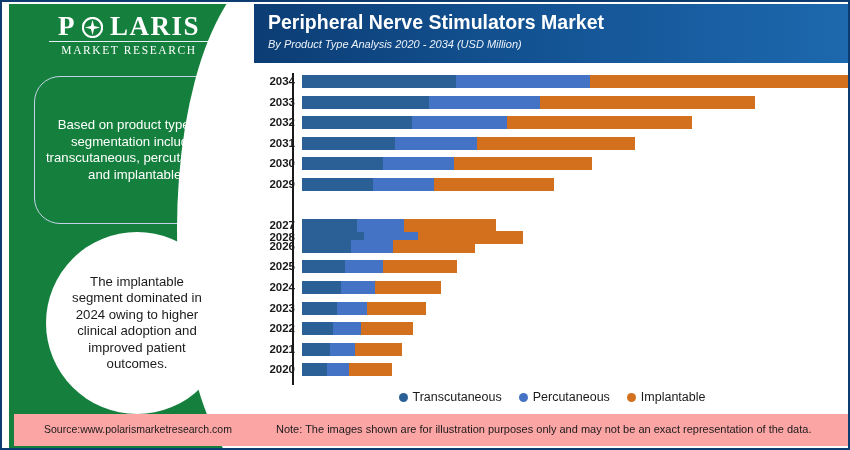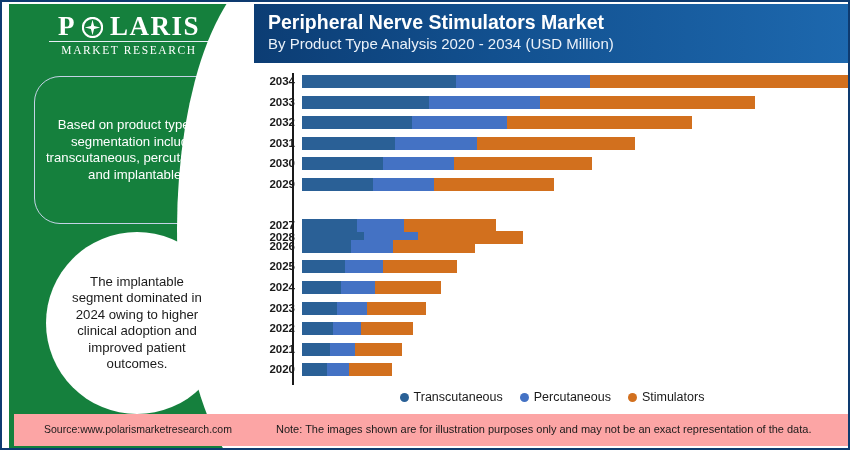--- a/index.html
+++ b/index.html
@@ -120,23 +120,24 @@
   }
   .header-title {
     color: #ffffff;
     font-size: 19.5px;
     font-weight: bold;
     line-height: 24px;
     white-space: nowrap;
   }
   .header-sub {
     color: #eaf1f9;
-    font-size: 15px;
+    font-size: 11px;
     line-height: 20px;
     white-space: nowrap;
+    font-style: italic;
   }
 
   
   .chart-area {
     position: absolute;
     left: 252px; top: 61px;
     width: 596px; height: 355px;
     background: #ffffff;
   }
   .plot {
@@ -392,21 +393,21 @@
         <div class="legend-item">
           <span class="legend-dot" style="background: rgb(42, 96, 150);"></span>
           <span>Transcutaneous</span>
         </div>
         <div class="legend-item">
           <span class="legend-dot" style="background: rgb(68, 114, 196);"></span>
           <span>Percutaneous</span>
         </div>
         <div class="legend-item">
           <span class="legend-dot" style="background: rgb(210, 112, 30);"></span>
-          <span>Stimulators</span>
+          <span>Implantable</span>
         </div>
       </div>
   </div>
 
   <div class="footer">
     <div class="footer-source">Source:www.polarismarketresearch.com</div>
     <div class="footer-note">Note: The images shown are for illustration purposes only and may not be an exact representation of the data.</div>
   </div>
 
 </div>

